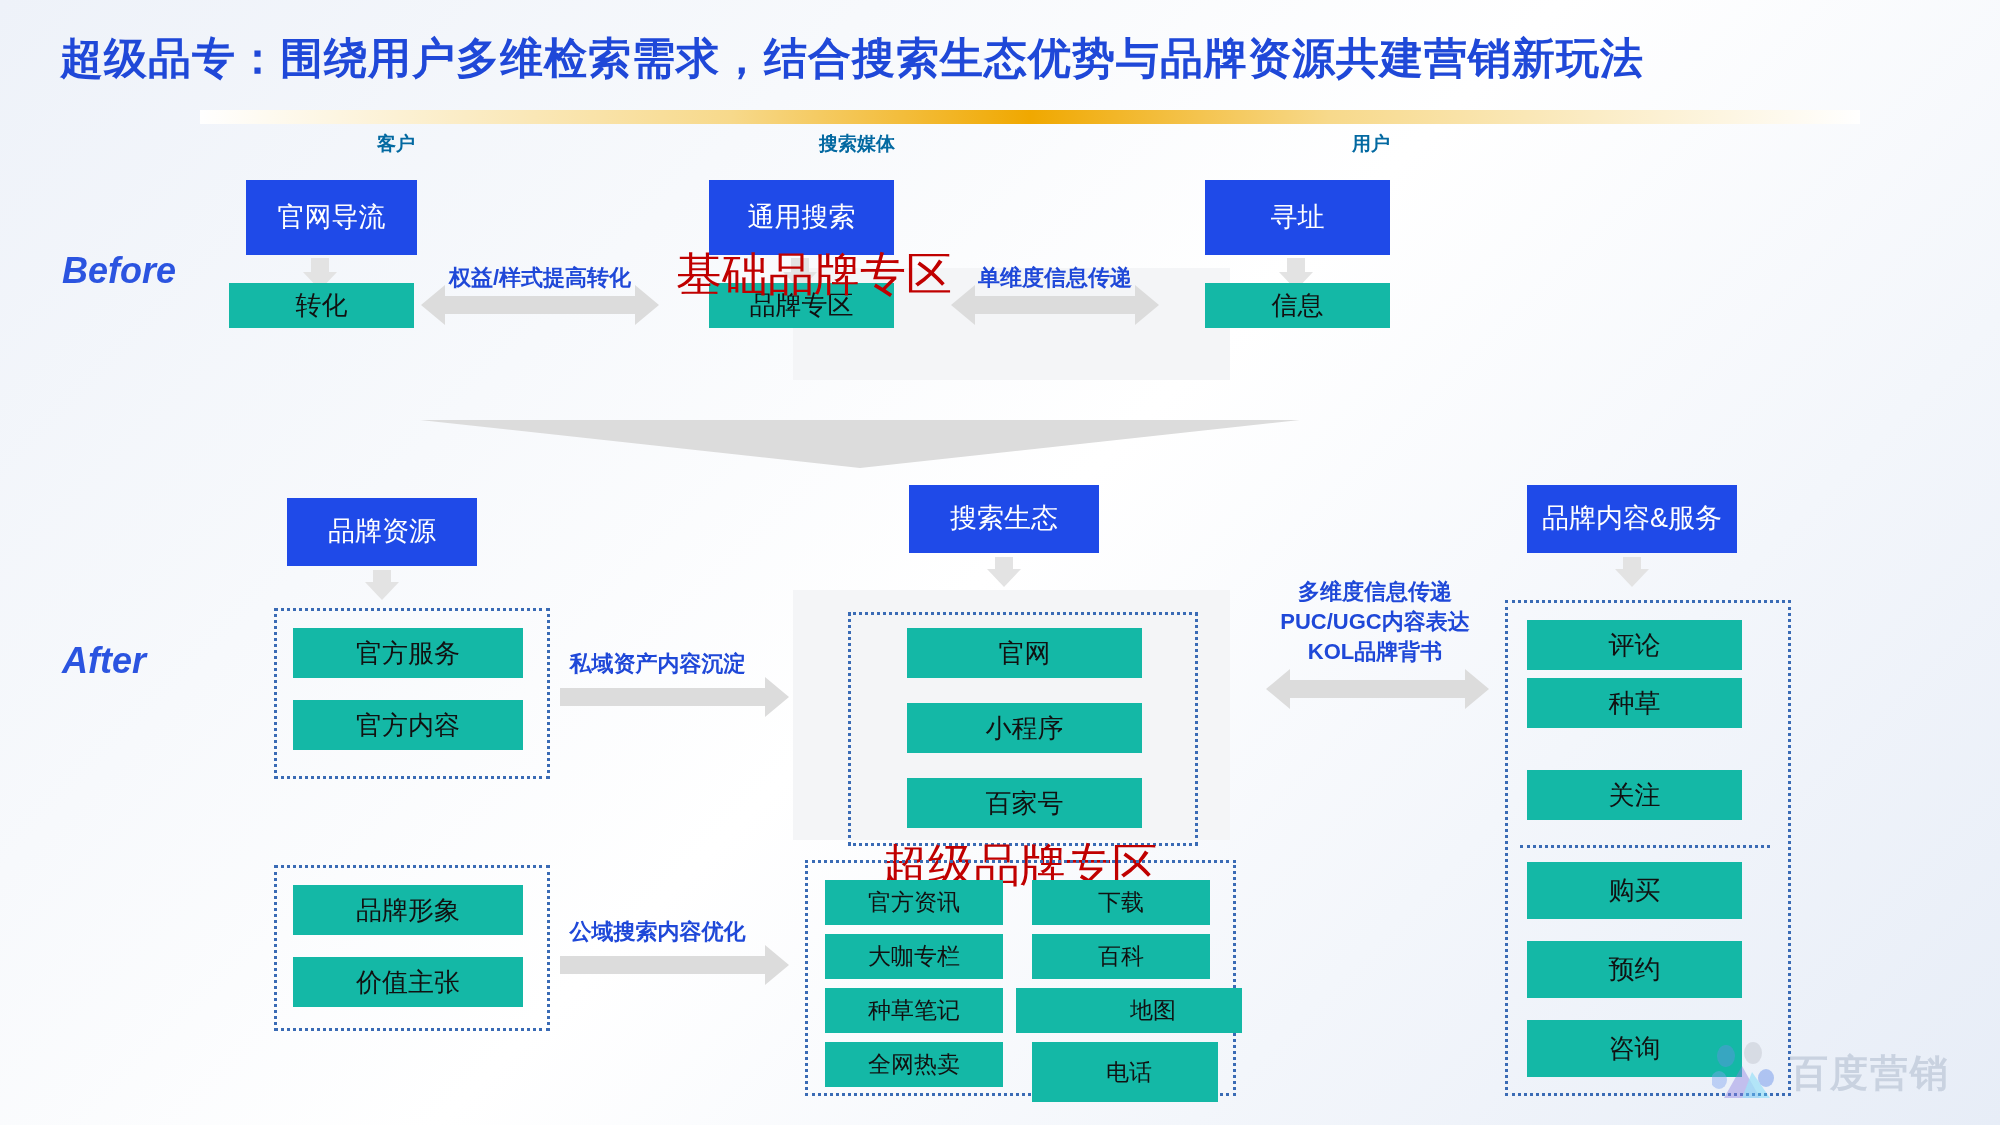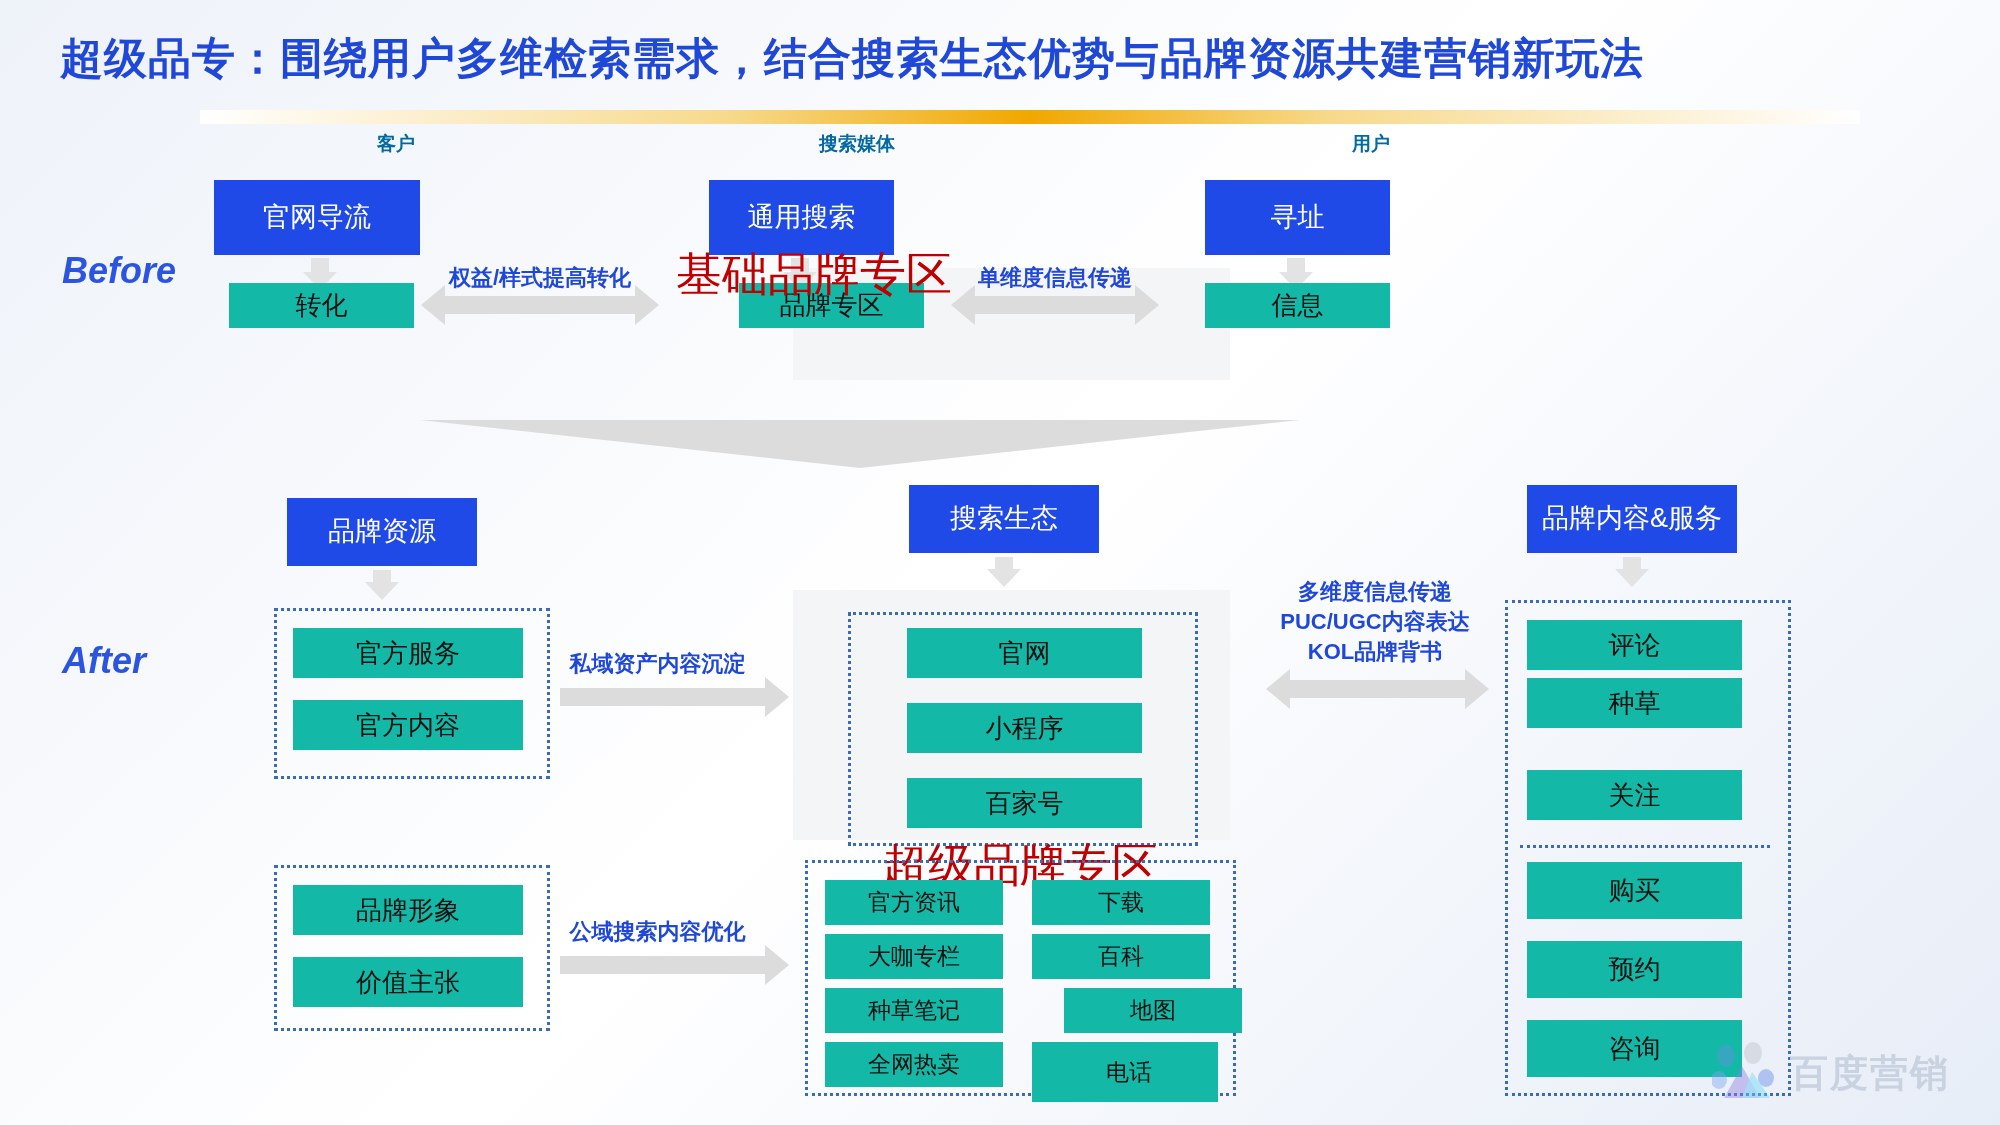--- a/index.html
+++ b/index.html
@@ -94,29 +94,29 @@
 
   <div class="colhead" style="left:230px;top:131px;width:185px;">客户</div>
   <div class="colhead" style="left:710px;top:131px;width:185px;font-family:Liberation Serif, serif;">搜索媒体</div>
   <div class="colhead" style="left:1205px;top:131px;width:185px;">用户</div>
 
   <div class="sidelabel" style="left:62px;top:250px;">Before</div>
   <div class="sidelabel" style="left:62px;top:640px;">After</div>
 
   <div class="graypanel" style="left:793px;top:268px;width:437px;height:112px;"></div>
 
-  <div class="bluebox" style="left:214px;top:180px;width:206px;height:75px;">官网导流</div>
+  <div class="bluebox" style="left:246px;top:180px;width:171px;height:75px;">官网导流</div>
   <div class="vstem" style="left:311px;top:258px;width:18px;height:16px;"></div>
   <div class="vtip" style="left:303px;top:272px;"></div>
   <div class="ltbox" style="left:229px;top:283px;width:185px;height:45px;">转化</div>
 
   <div class="bluebox" style="left:709px;top:180px;width:185px;height:75px;">通用搜索</div>
   <div class="vstem" style="left:791px;top:258px;width:18px;height:16px;"></div>
   <div class="vtip" style="left:783px;top:272px;"></div>
-  <div class="ltbox" style="left:709px;top:283px;width:185px;height:45px;margin-left:30px;">品牌专区</div>
+  <div class="ltbox" style="left:709px;top:283px;width:185px;height:45px;">品牌专区</div>
   <div class="redlabel" style="left:676px;top:244px;width:250px;">基础品牌专区</div>
 
   <div class="bluebox" style="left:1205px;top:180px;width:185px;height:75px;">寻址</div>
   <div class="vstem" style="left:1287px;top:258px;width:18px;height:16px;"></div>
   <div class="vtip" style="left:1279px;top:272px;"></div>
   <div class="ltbox" style="left:1205px;top:283px;width:185px;height:45px;">信息</div>
 
   <div class="caption" style="left:425px;top:264px;width:230px;">权益/样式提高转化</div>
   <div class="hstem" style="left:445px;top:296px;width:190px;height:18px;"></div>
   <div class="htipL" style="left:421px;top:285px;"></div>
@@ -163,21 +163,21 @@
   <div class="redlabel" style="left:855px;top:835px;width:330px;">超级品牌专区</div>
 
   <div class="dotted" style="left:805px;top:860px;width:425px;height:230px;"></div>
   <div class="ltbox sm" style="left:825px;top:880px;width:178px;height:45px;">官方资讯</div>
   <div class="ltbox sm" style="left:825px;top:934px;width:178px;height:45px;">大咖专栏</div>
   <div class="ltbox sm" style="left:825px;top:988px;width:178px;height:45px;">种草笔记</div>
   <div class="ltbox sm" style="left:825px;top:1042px;width:178px;height:45px;">全网热卖</div>
 
   <div class="ltbox sm" style="left:1032px;top:880px;width:178px;height:45px;">下载</div>
   <div class="ltbox sm" style="left:1032px;top:934px;width:178px;height:45px;">百科</div>
-  <div class="ltbox sm" style="left:1064px;top:988px;width:178px;height:45px;">地图</div>
+  <div class="ltbox sm" style="left:1016px;top:988px;width:178px;height:45px;padding-left:48px;">地图</div>
   <div class="ltbox sm" style="left:1032px;top:1042px;width:178px;height:60px;padding-left:8px;">电话</div>
 
   <div class="bluebox" style="left:1527px;top:485px;width:210px;height:68px;">品牌内容&amp;服务</div>
   <div class="vstem" style="left:1623px;top:557px;width:18px;height:14px;"></div>
   <div class="vtip" style="left:1615px;top:569px;"></div>
 
   <div class="dotted" style="left:1505px;top:600px;width:280px;height:490px;"></div>
   <div class="ltbox" style="left:1527px;top:620px;width:215px;height:50px;">评论</div>
   <div class="ltbox" style="left:1527px;top:678px;width:215px;height:50px;">种草</div>
   <div class="ltbox" style="left:1527px;top:770px;width:215px;height:50px;">关注</div>

